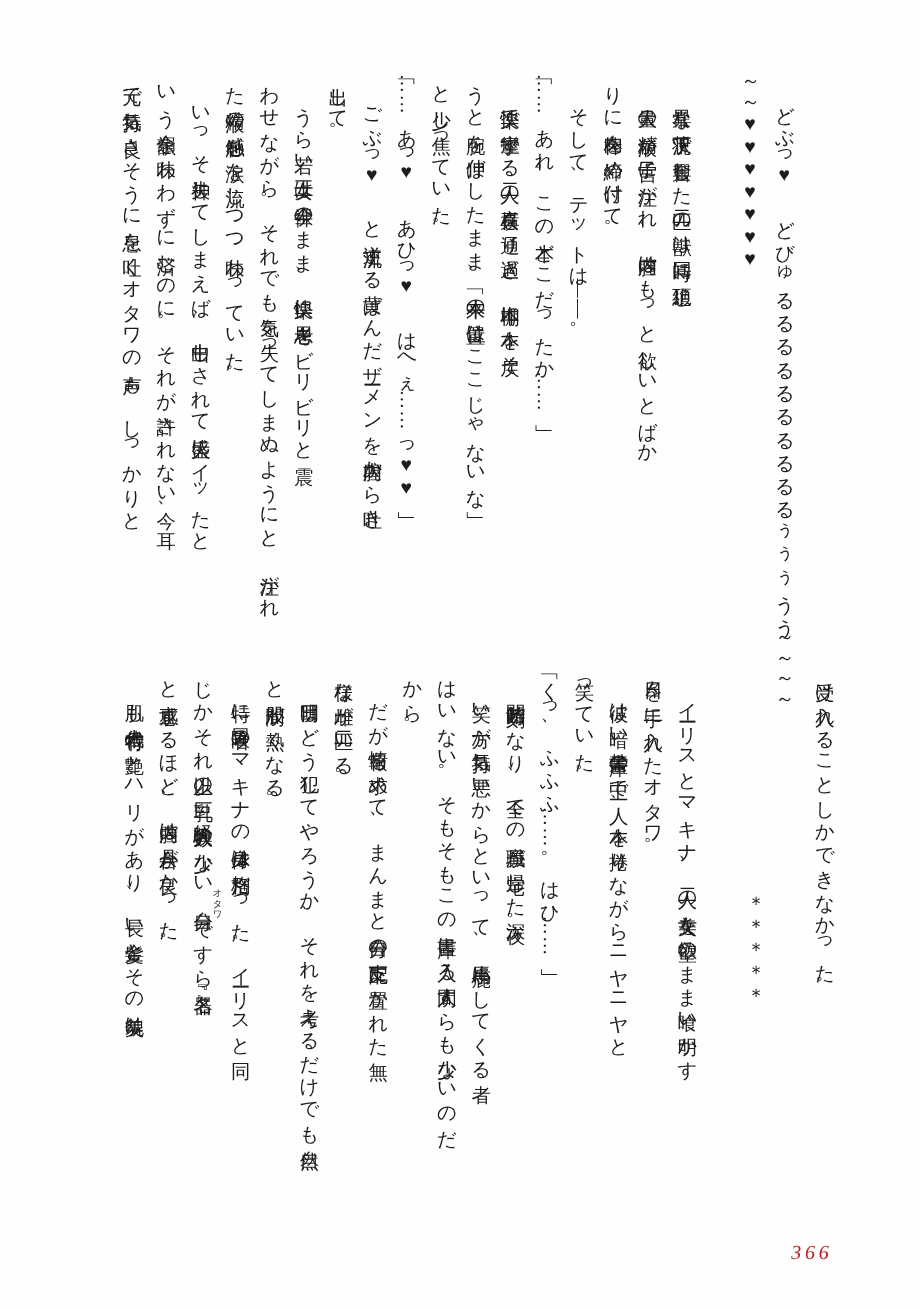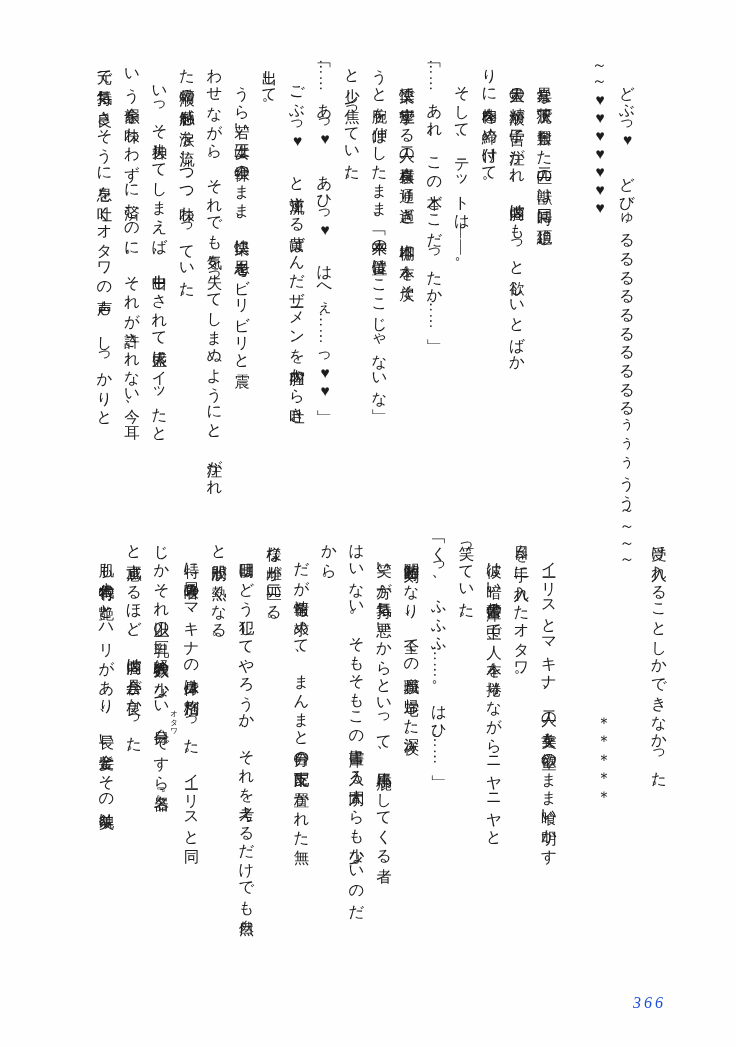--- a/index.html
+++ b/index.html
@@ -57,21 +57,21 @@
     font-size: 7.5px;
     letter-spacing: 0;
   }
   .page-number {
     position: absolute;
     top: 994px;
     left: 633px;
     font-size: 16px;
     font-style: italic;
     letter-spacing: 3px;
-    color: #1d4ed8;
+    color: #b91c1c;
   }
 </style>
 </head>
 <body>
 
 <div class="page">
   <div class="tblock block-top">
       <div class="line indent">どぶっ♥　どびゅるるるるるるるるるるぅぅぅうう～～～～</div>
       <div class="line">～～♥♥♥♥♥♥♥</div>
       <div class="line blank">　</div>

